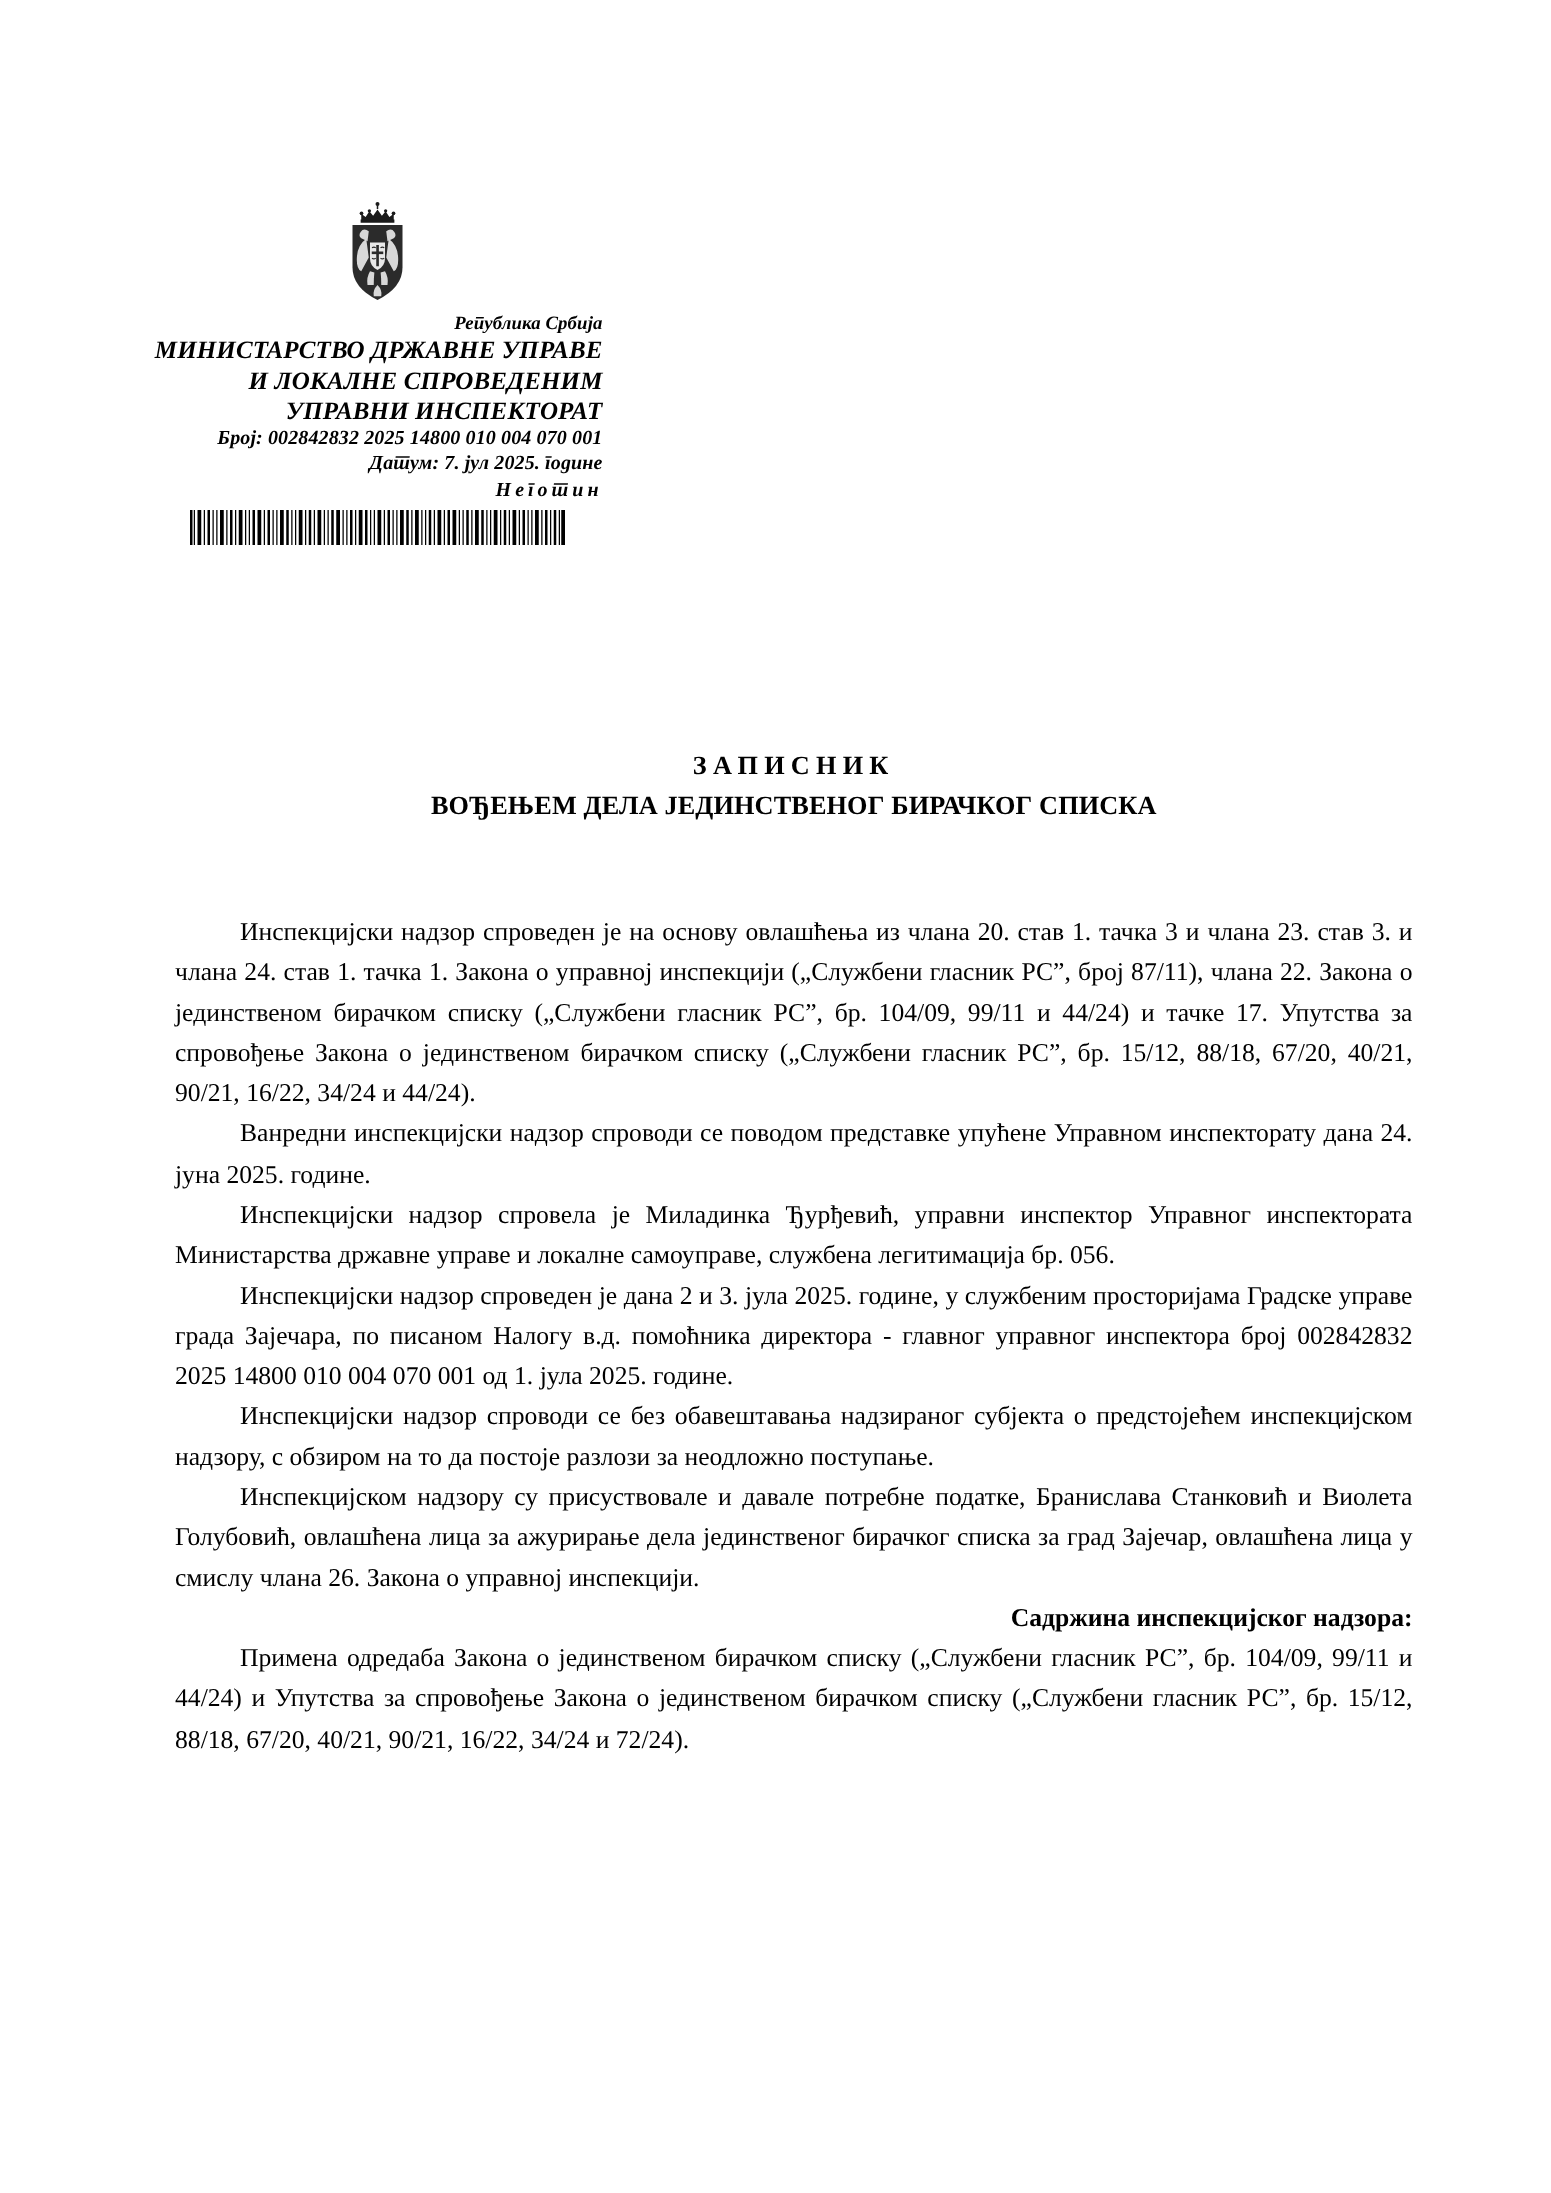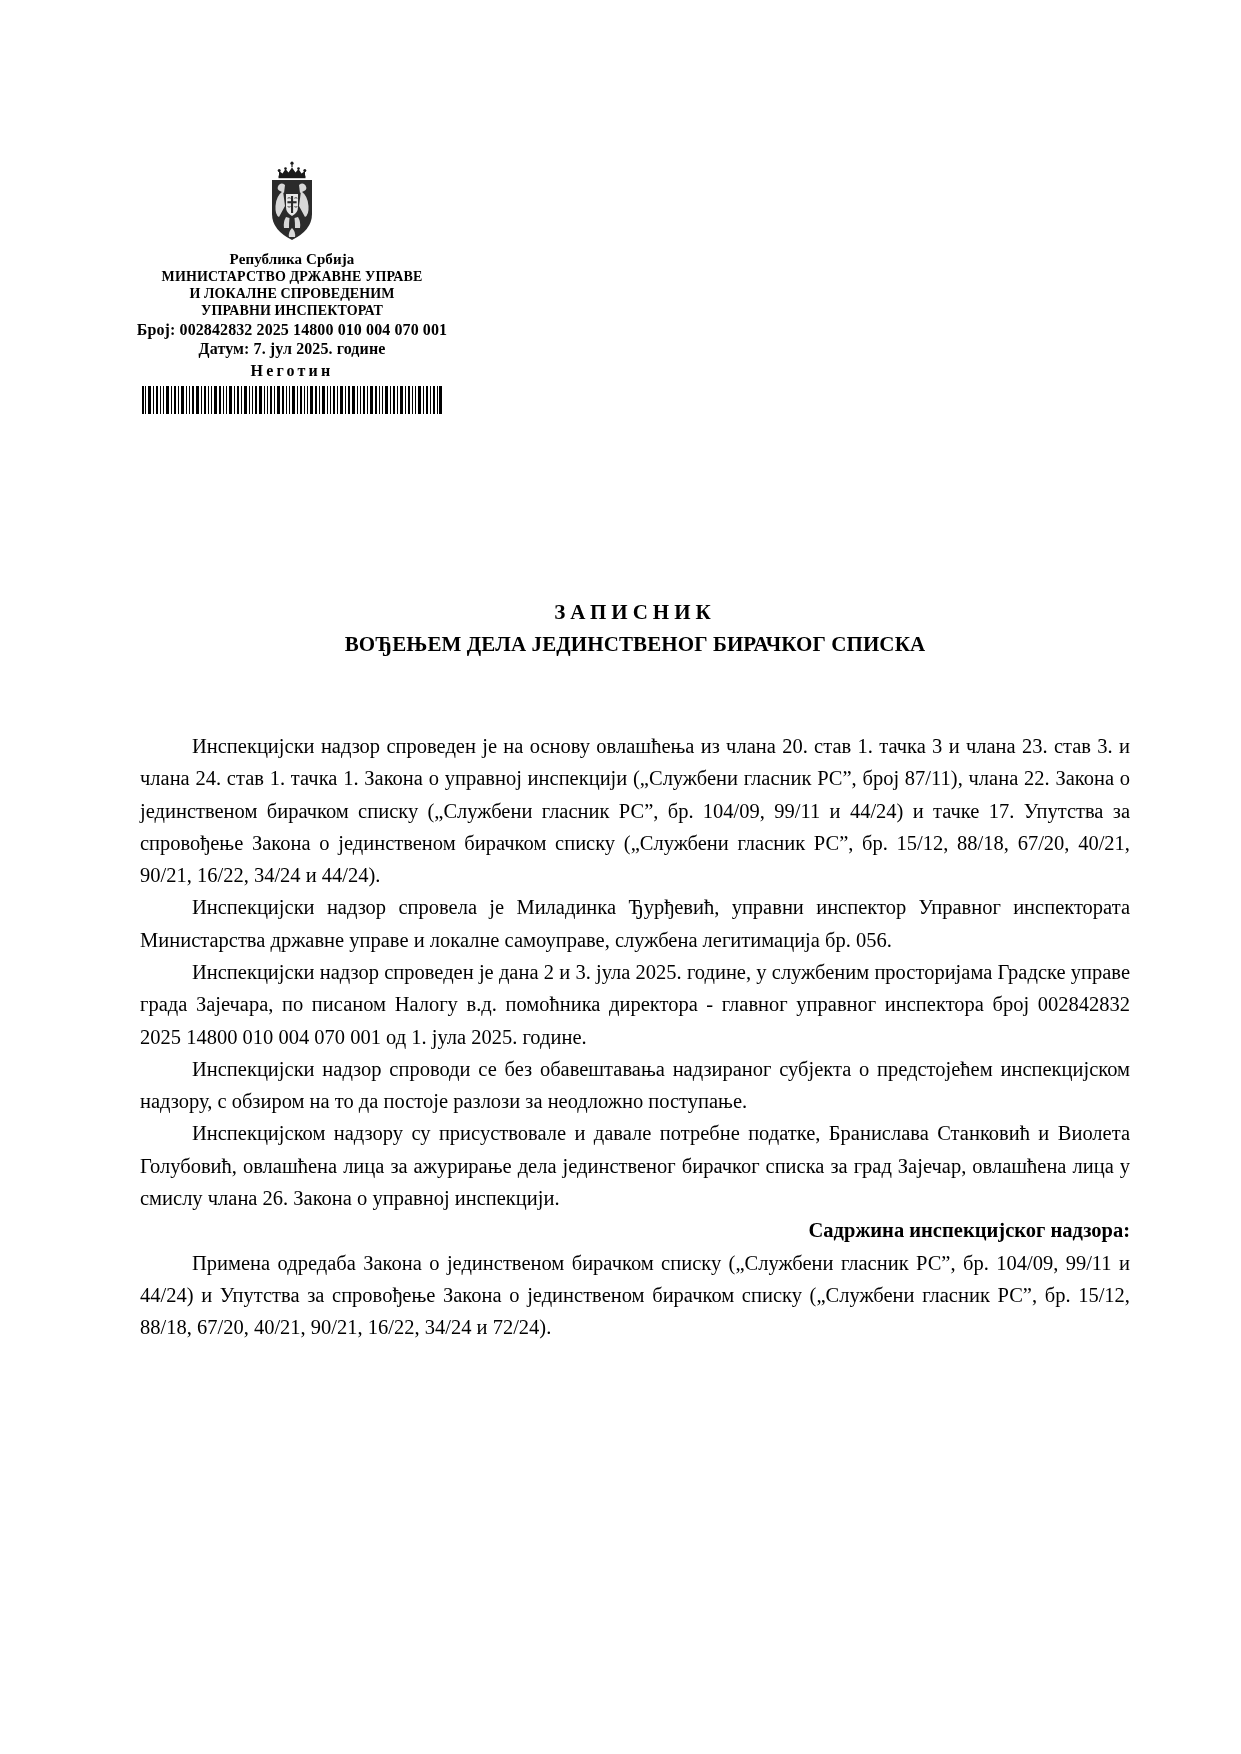--- a/index.html
+++ b/index.html
@@ -14,38 +14,39 @@
     margin: 0 auto;
     background: #ffffff;
     font-family: "Liberation Serif", "DejaVu Serif", serif;
     color: #000000;
     overflow: hidden;
   }
 
   
   .letterhead {
     position: absolute;
-    left: 112px;
+    left: 122px;
     top: 160px;
     width: 360px;
-    text-align: center;
+    text-align: right;
+    font-style: italic;
   }
   .coa {
     width: 66px;
     height: 84px;
     margin: 0 auto 6px auto;
     display: block;
   }
   .lh-line {
     font-weight: bold;
     line-height: 1.22;
     letter-spacing: 0.1px;
   }
   .lh-republika { font-size: 15px; }
-  .lh-ministry  { font-size: 14px; }
+  .lh-ministry  { font-size: 20px; }
   .lh-broj      { font-size: 16px; }
   .lh-datum     { font-size: 16px; }
   .lh-city {
     font-size: 16px;
     font-weight: bold;
     letter-spacing: 3.2px;
     margin-top: 3px;
   }
 
   
@@ -237,20 +238,21 @@
     </svg>
   </div>
 
   <div class="title-block">
     <div class="title-main">ЗАПИСНИК</div>
     <div class="title-sub">ВОЂЕЊЕМ ДЕЛА ЈЕДИНСТВЕНОГ БИРАЧКОГ СПИСКА</div>
   </div>
 
   <div class="body">
     <p>Инспекцијски надзор спроведен је на основу овлашћења из члана 20. став 1. тачка 3 и члана 23. став 3. и члана 24. став 1. тачка 1. Закона о управној инспекцији („Службени гласник РС”, број 87/11), члана 22. Закона о јединственом бирачком списку („Службени гласник РС”, бр. 104/09, 99/11 и 44/24) и тачке 17. Упутства за спровођење Закона о јединственом бирачком списку („Службени гласник РС”, бр. 15/12, 88/18, 67/20, 40/21, 90/21, 16/22, 34/24 и 44/24).</p>
+    <p>Ванредни инспекцијски надзор спроводи се поводом представке упућене Управном инспекторату дана 24. јуна 2025. године.</p>
     <p>Инспекцијски надзор спровела је Миладинка Ђурђевић, управни инспектор Управног инспектората Министарства државне управе и локалне самоуправе, службена легитимација бр. 056.</p>
     <p>Инспекцијски надзор спроведен је дана 2 и 3. јула 2025. године, у службеним просторијама Градске управе града Зајечара, по писаном Налогу в.д. помоћника директора - главног управног инспектора број 002842832 2025 14800 010 004 070 001 од 1. јула 2025. године.</p>
     <p>Инспекцијски надзор спроводи се без обавештавања надзираног субјекта о предстојећем инспекцијском надзору, с обзиром на то да постоје разлози за неодложно поступање.</p>
     <p>Инспекцијском надзору су присуствовале и давале потребне податке, Бранислава Станковић и Виолета Голубовић, овлашћена лица за ажурирање дела јединственог бирачког списка за град Зајечар, овлашћена лица у смислу члана 26. Закона о управној инспекцији.</p>
     <p class="section-heading">Садржина инспекцијског надзора:</p>
     <p>Примена одредаба Закона о јединственом бирачком списку („Службени гласник РС”, бр. 104/09, 99/11 и 44/24) и Упутства за спровођење Закона о јединственом бирачком списку („Службени гласник РС”, бр. 15/12, 88/18, 67/20, 40/21, 90/21, 16/22, 34/24 и 72/24).</p>
   </div>
 
 </div>
 

